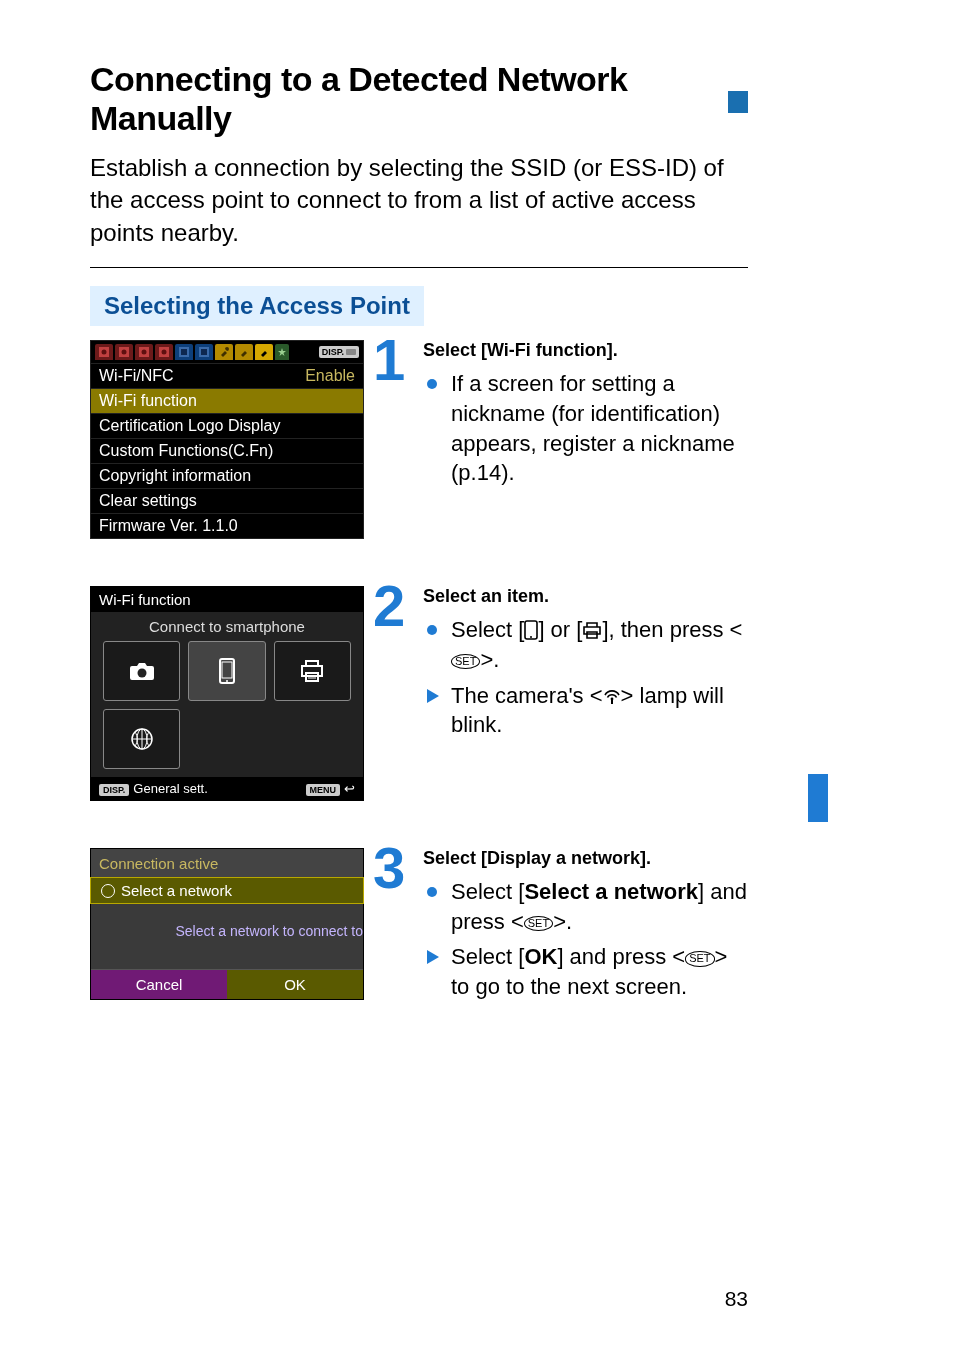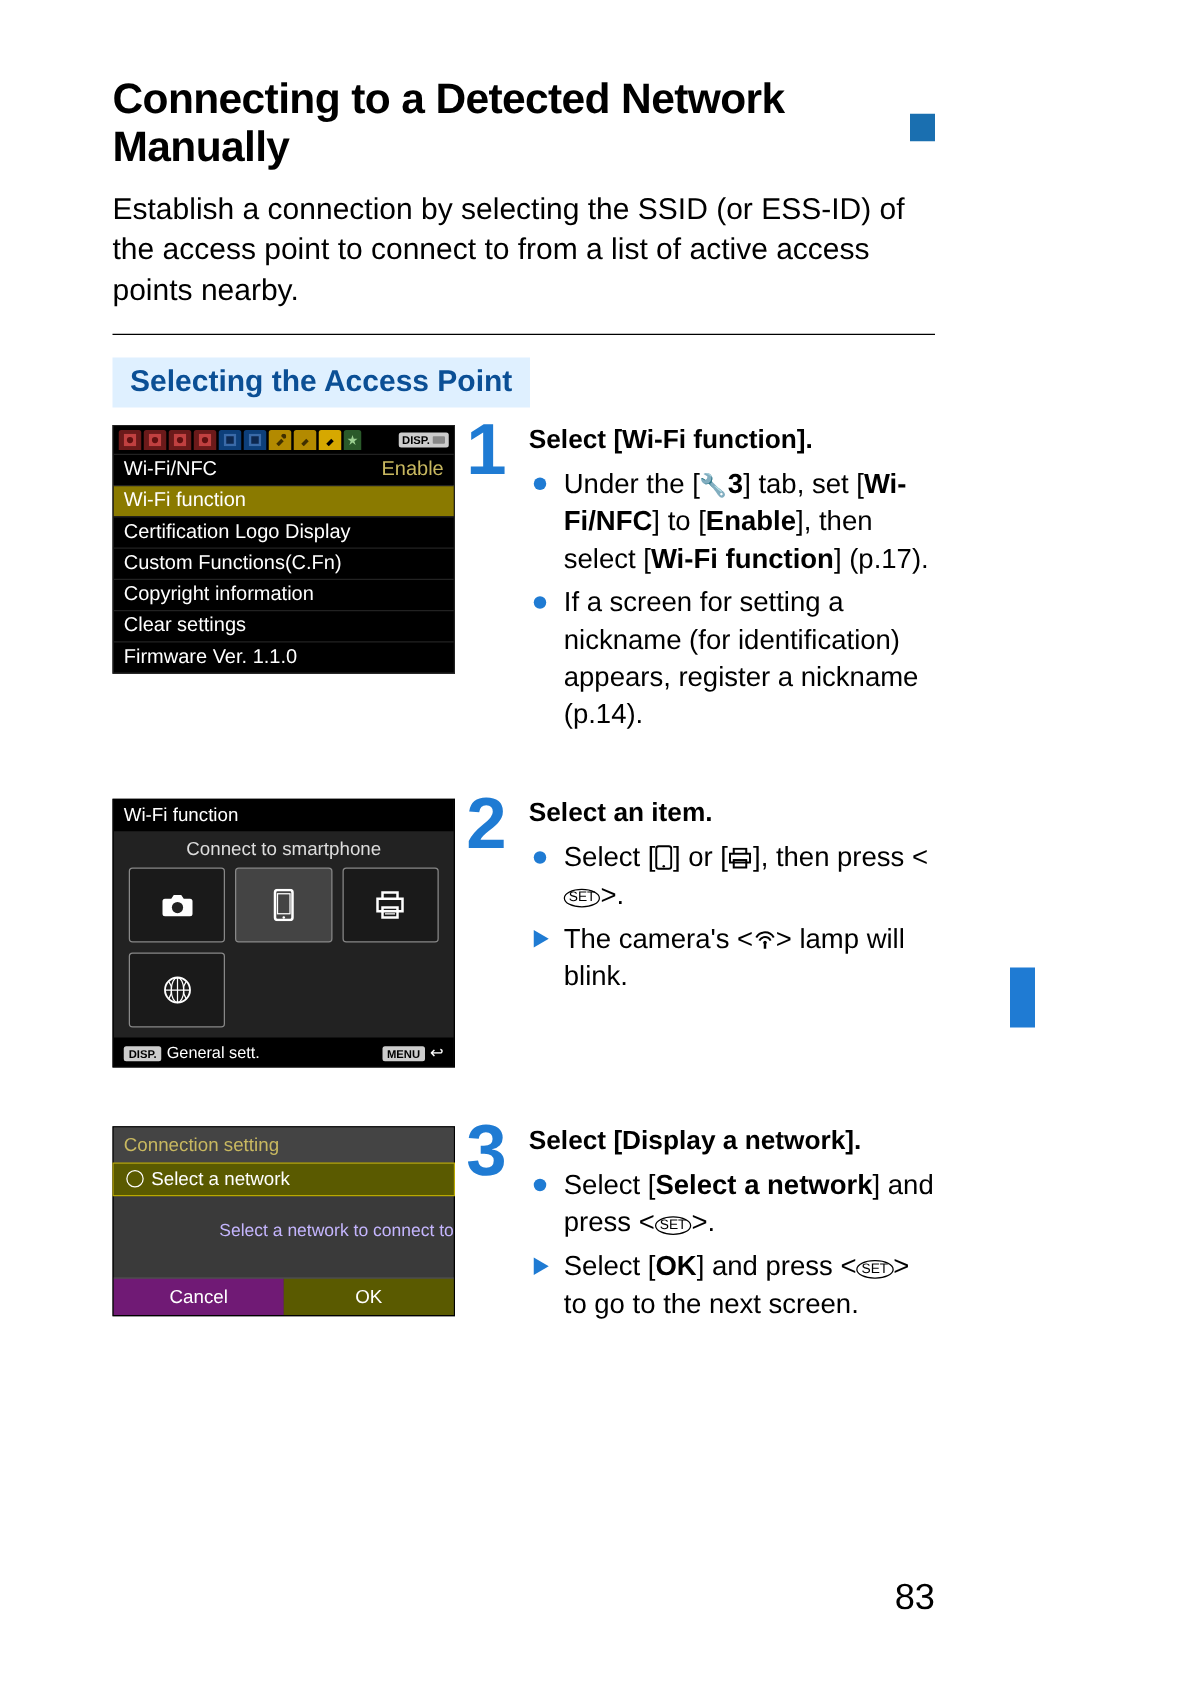--- a/index.html
+++ b/index.html
@@ -143,21 +143,21 @@
     position: relative;
     padding-left: 6px;
   }
   .big-num {
     position:absolute;
     left:-44px; top:-14px;
     font-size:58px;font-weight:700;color:#1f7bd3;
     font-family:Arial, sans-serif;
   }
   .step-title {
-    font-size:21px;font-weight:700;margin:0 0 8px 0;
+    font-size:18px;font-weight:700;margin:0 0 8px 0;
   }
   ul.bullets { list-style:none;padding:0;margin:0; }
   ul.bullets > li {
     position:relative;
     padding-left:28px;
     font-size:22px;
     line-height:1.35;
     margin-bottom:6px;
   }
   ul.bullets > li::before{
@@ -175,21 +175,21 @@
 
   
   .glyph-wrench::before{ content:"\1F527"; font-size:18px; }
   .glyph-phone { display:inline-block;vertical-align:-3px; }
   .glyph-print { display:inline-block;vertical-align:-3px; }
   .glyph-set   { display:inline-block;border:1.4px solid #000;border-radius:50%;
                  font-size:11px;padding:0 3px;vertical-align:2px;line-height:1.2;}
   .glyph-signal{ display:inline-block;vertical-align:-2px;font-size:16px; }
 
   
-  .pgnum{ position:absolute;right:80px;bottom:50px;font-size:29px; }
+  .pgnum{ position:absolute;right:80px;bottom:34px;font-size:21px; }
   .side-tab{ position:absolute;right:0;top:774px;width:20px;height:48px;
              background:#1f7bd3; }
 
   svg { display:block; }
 </style>
 </head>
 <body>
 
 <div class="page">
   <div class="page-title-row">
@@ -291,23 +291,20 @@
         </div>
       <div class="menu-row">
           <span>Firmware Ver. 1.1.0</span>
         </div>
     </div>
 
     <div class="step">
       <div class="big-num">1</div>
       <div class="step-title">Select [Wi-Fi function].</div>
       <ul class="bullets">
-        <li>
-          <span>Under the [</span><span class="glyph-wrench"></span><b>3</b><span>] tab, set [</span><b>Wi-Fi/NFC</b><span>] to [</span><b>Enable</b><span>], then select [</span><b>Wi-Fi function</b><span>] (p.17).</span>
-        </li>
         <li>If a screen for setting a nickname (for identification) appears, register a nickname (p.14).</li>
       </ul>
     </div>
 
     <div class="cam-screen2">
       <div class="cs2-title">Wi-Fi function</div>
       <div class="cs2-sub">Connect to smartphone</div>
       <div class="icon-grid">
         <div class="icon-box">
           <svg width="28" height="22" viewBox="0 0 28 22">
@@ -362,21 +359,21 @@
           <span>The camera's &lt;</span><span class="glyph-signal"><svg width="18" height="16" viewBox="0 0 18 16">
                 <path fill="none" stroke="#000" stroke-width="1.6" d="M2 6a8 8 0 0 1 14 0M4.5 8.5a5 5 0 0 1 9 0"></path>
                 <path fill="#000" d="M8 10h2v5H8z"></path>
                 <circle cx="9" cy="10" r="1.4" fill="#000"></circle>
               </svg></span><span>&gt; lamp will blink.</span>
         </li>
       </ul>
     </div>
 
     <div class="cam-screen3">
-      <div class="cs3-title">Connection setting</div>
+      <div class="cs3-title">Connection active</div>
       <div class="radio-row sel">
         <span class="radio-dot"></span>
         <span>Select a network</span>
       </div>
       <div class="cs3-msg">Select a network to connect to</div>
       <div class="cs3-foot">
         <div class="cs3-btn">Cancel</div>
         <div class="cs3-btn sel">OK</div>
       </div>
     </div>

